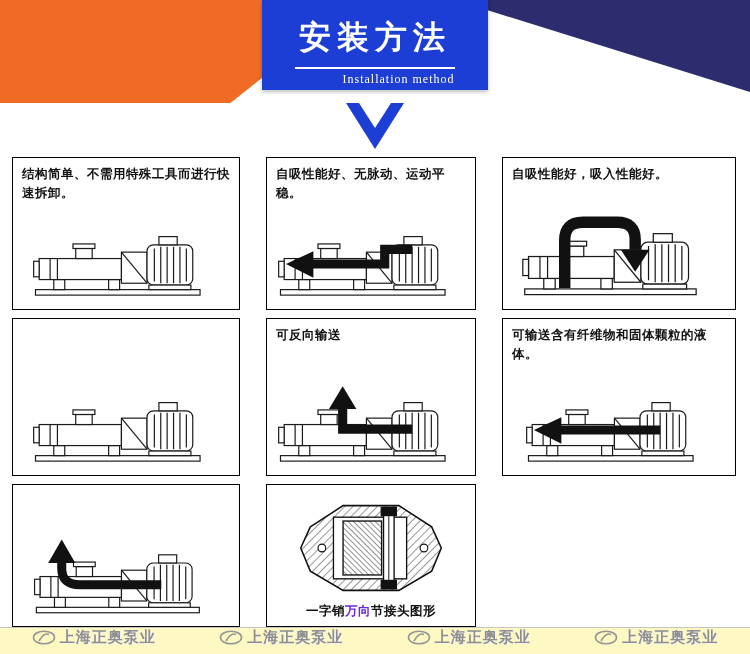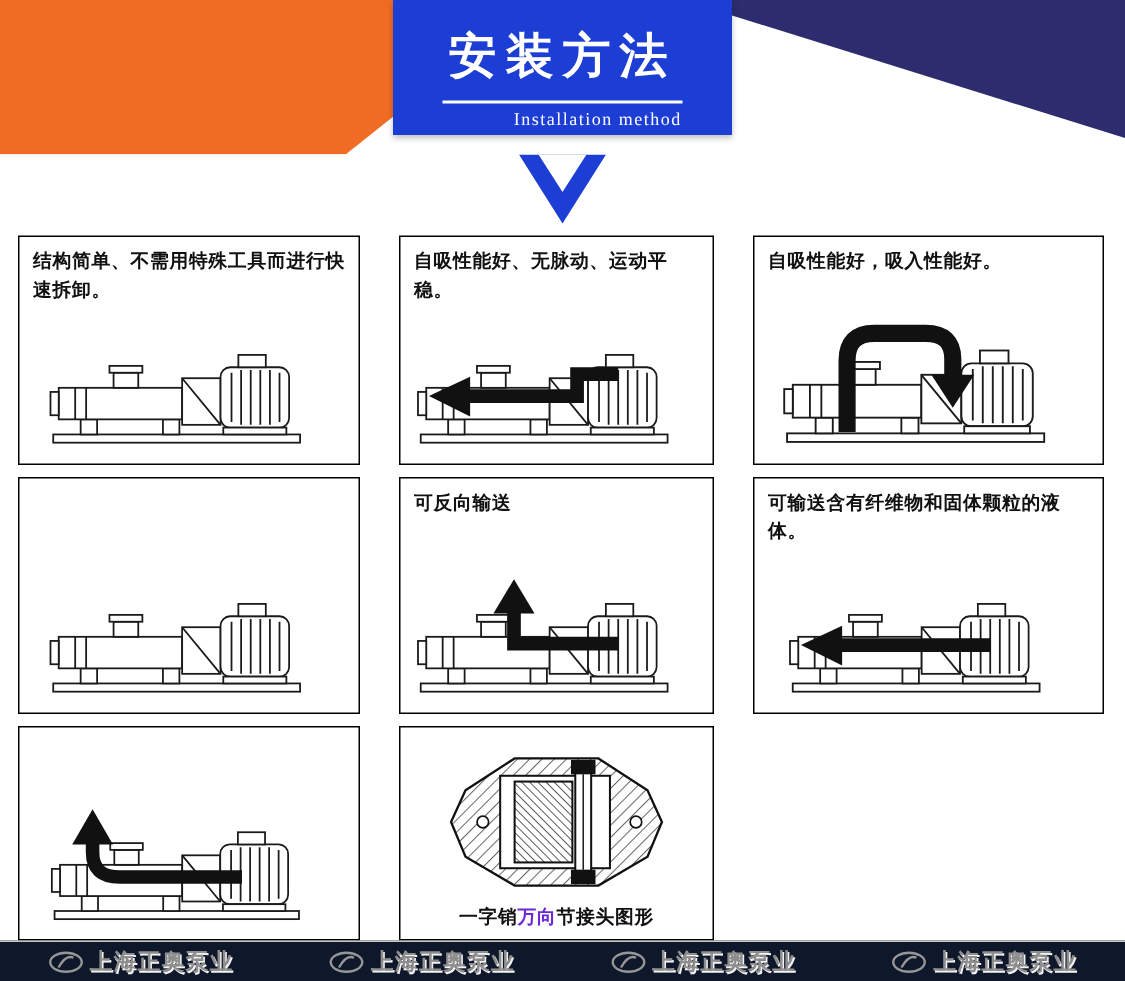--- a/index.html
+++ b/index.html
@@ -50,21 +50,21 @@
   .art { position:absolute; bottom:6px; left:50%; transform:translateX(-50%); }
   .art9 { position:absolute; bottom:26px; left:50%; transform:translateX(-50%); }
   .cap9 {
     position:absolute; bottom:6px; left:0; width:100%; text-align:center;
     font-size:12.5px; font-weight:bold; letter-spacing:.5px;
   }
   .red { color:#6d28d9; }
   
   .footer {
     position:absolute; bottom:0; left:0; width:750px; height:27px;
-    background:#0f172a; display:flex; align-items:center;
+    background:#fef9c3; display:flex; align-items:flex-start;
     justify-content:space-around; border-top:1px solid #c6c6c6;
   }
   .wm {
     display:flex; align-items:center; gap:4px;
     color:#8e8e8e; font-weight:bold; font-size:15px; letter-spacing:1px;
     text-shadow:1px 1px 0 #f2f2f2;
   }
   .hidden-defs { position:absolute; width:0; height:0; }
 </style>
 </head>

